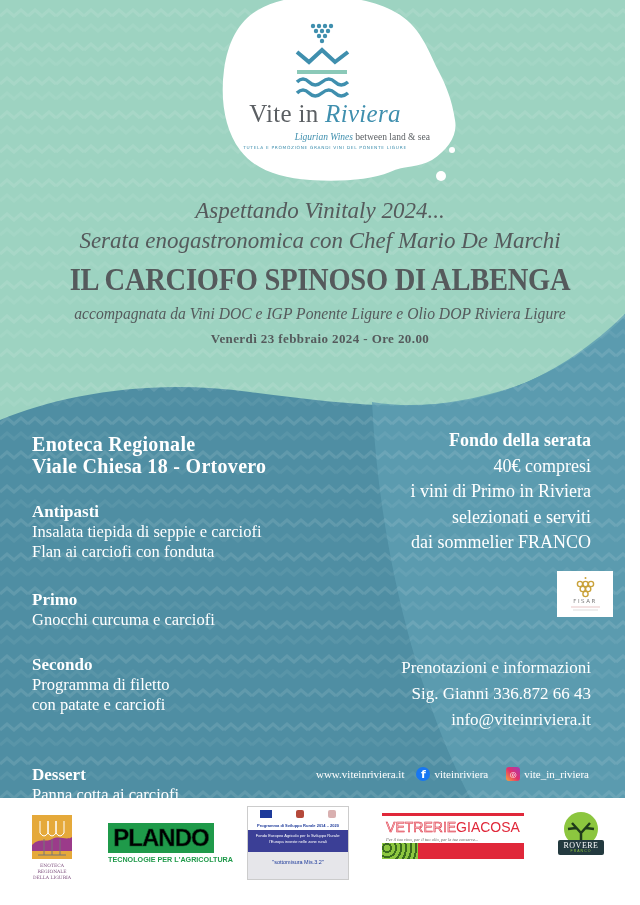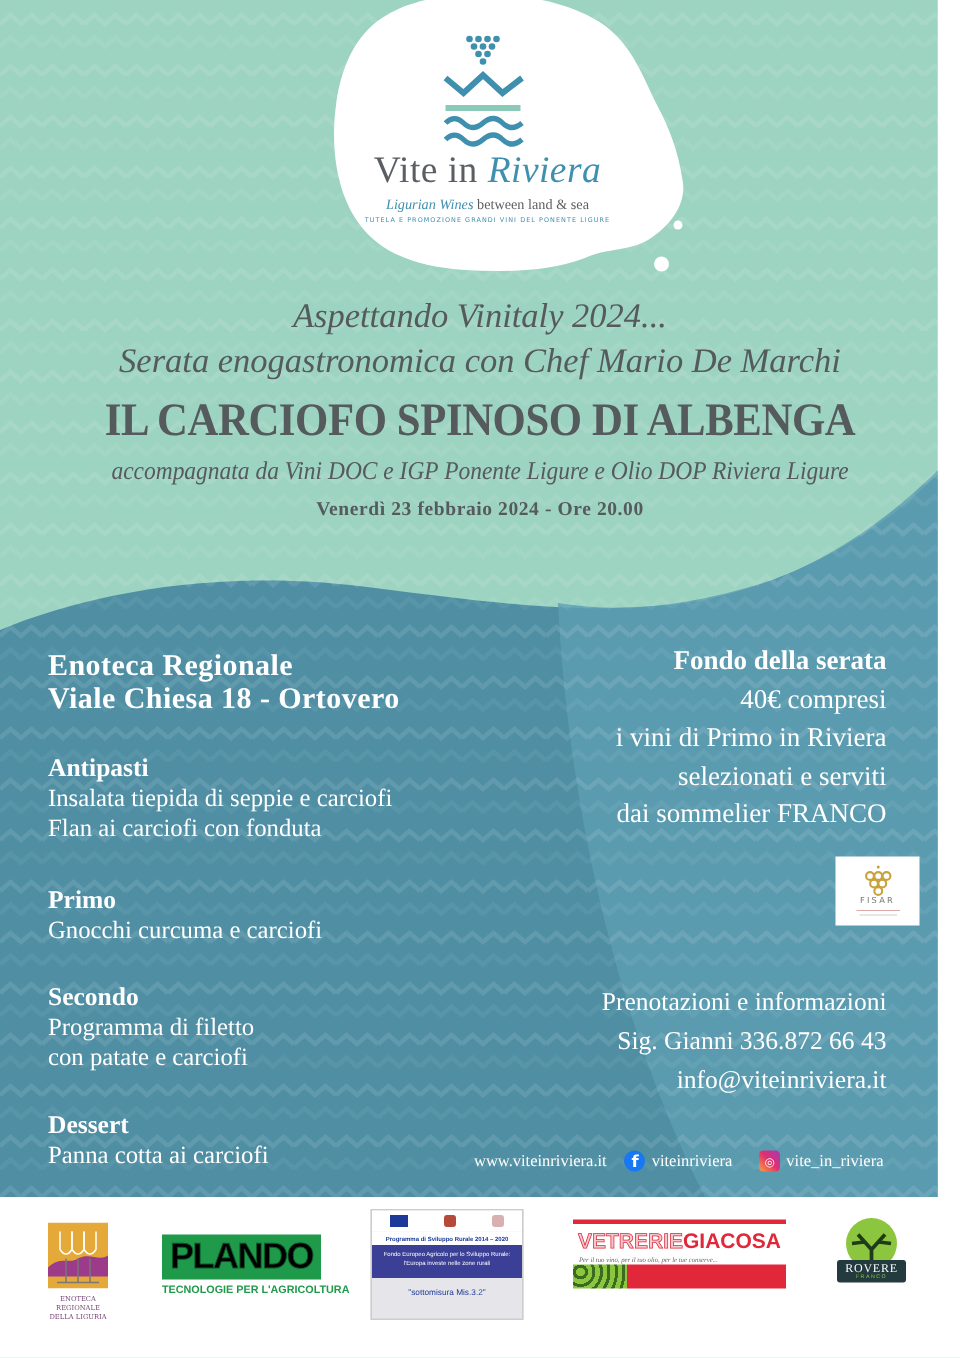--- a/index.html
+++ b/index.html
@@ -3,21 +3,21 @@
 <meta charset="utf-8">
 <style>
   html, body { margin:0; padding:0; }
   body { width:640px; height:905px; overflow:hidden; background:#ffffff; font-family:"Liberation Serif","DejaVu Serif",serif; }
   .poster { position:relative; width:625px; height:798px; overflow:hidden; background:#9dd3c1; }
   .bg-svg { position:absolute; left:0; top:0; width:640px; height:798px; }
   .abs { position:absolute; }
   .logo { position:absolute; left:220px; top:8px; width:210px; height:150px; text-align:center; }
   .logo-title { position:absolute; left:0; width:210px; top:92px; font-size:25px; color:#5b5f63; letter-spacing:0.3px; }
   .logo-title .riv { color:#3f8fae; font-style:italic; }
-  .logo-tag { position:absolute; left:0; width:210px; top:124px; font-size:9.5px; color:#5b5f63; }
+  .logo-tag { position:absolute; left:0; width:210px; top:124px; font-size:9.5px; color:#5b5f63;text-align:right; }
   .logo-tag .lw { color:#3f8fae; font-style:italic; }
   .logo-sub { position:absolute; left:0; width:210px; top:137px; font-size:4.3px; letter-spacing:0.7px; color:#3f8fae; font-family:"DejaVu Sans",sans-serif; }
   .hdr { position:absolute; left:0; width:640px; text-align:center; color:#555a5c; }
   .h1 { top:198px; font-size:23px; font-style:italic; }
   .h2 { top:228px; font-size:23px; font-style:italic; }
   .h3 { top:262px; font-size:31px; font-weight:bold; transform:scaleX(0.92); letter-spacing:-0.3px; }
   .h4 { top:304px; font-size:17px; font-style:italic; transform:scaleX(0.92); }
   .h5 { top:331px; font-size:13px; font-weight:bold; letter-spacing:0.4px; }
   .wt { color:#ffffff; }
   .venue { left:32px; top:433px; font-size:20px; font-weight:bold; line-height:22px; letter-spacing:0.3px; }
@@ -99,21 +99,21 @@
   </div>
   <div class="abs wt menu" style="top:590px">
     <div class="cat">Primo</div>
     <div>Gnocchi curcuma e carciofi</div>
   </div>
   <div class="abs wt menu" style="top:655px">
     <div class="cat">Secondo</div>
     <div>Programma di filetto</div>
     <div>con patate e carciofi</div>
   </div>
-  <div class="abs wt menu" style="top:740px">
+  <div class="abs wt menu" style="top:765px">
     <div class="cat">Dessert</div>
     <div>Panna cotta ai carciofi</div>
   </div>
 
   <div class="abs wt price">
     <div class="pt">Fondo della serata</div>
     <div>40€ compresi</div>
     <div>i vini di Primo in Riviera</div>
     <div>selezionati e serviti</div>
     <div>dai sommelier FRANCO</div>
@@ -188,21 +188,21 @@
       <span style="width:8px;height:8px;background:#b5493a;display:inline-block;border-radius:2px"></span>
       <span style="width:8px;height:8px;background:#d9b0b0;display:inline-block;border-radius:2px"></span>
     </div>
     <div style="background:#fff;font-size:4px;color:#1d3a9a;font-family:'Liberation Sans',sans-serif;font-weight:bold;text-align:center;height:9px;line-height:9px">Programma di Sviluppo Rurale 2014 – 2020</div>
     <div style="background:#3b3f96;color:#fff;font-size:4px;font-family:'Liberation Sans',sans-serif;text-align:center;padding:3px 2px;height:16px;line-height:6px">Fondo Europeo Agricolo per lo Sviluppo Rurale: l'Europa investe nelle zone rurali</div>
     <div style="color:#1d3a9a;font-size:5.5px;font-family:'Liberation Sans',sans-serif;text-align:center;margin-top:7px">"sottomisura Mis.3.2"</div>
   </div>
 
   <div class="sp" style="left:382px;top:15px;width:142px;height:50px">
     <div style="height:3px;background:#e0283a"></div>
-    <div style="font-family:'Liberation Sans',sans-serif;font-weight:bold;font-size:14px;text-align:center;margin-top:3px">
+    <div style="font-family:'Liberation Sans',sans-serif;font-weight:normal;font-size:14px;text-align:center;margin-top:3px">
       <span style="color:#f3c8cc;-webkit-text-stroke:0.5px #e0283a">VETRERIE</span><span style="color:#e0283a">GIACOSA</span>
     </div>
     <div style="font-size:4.5px;font-style:italic;color:#666;margin:2px 0 0 4px">Per il tuo vino, per il tuo olio, per le tue conserve...</div>
     <div style="display:flex;height:16px;margin-top:1px">
       <div style="width:36px;background:repeating-radial-gradient(circle at 5px 5px,#8cc63f 0 3px,#3b6b1f 3px 5px)"></div>
       <div style="flex:1;background:#e0283a"></div>
     </div>
   </div>
 
   <div class="sp" style="left:554px;top:13px;width:54px;height:46px">

